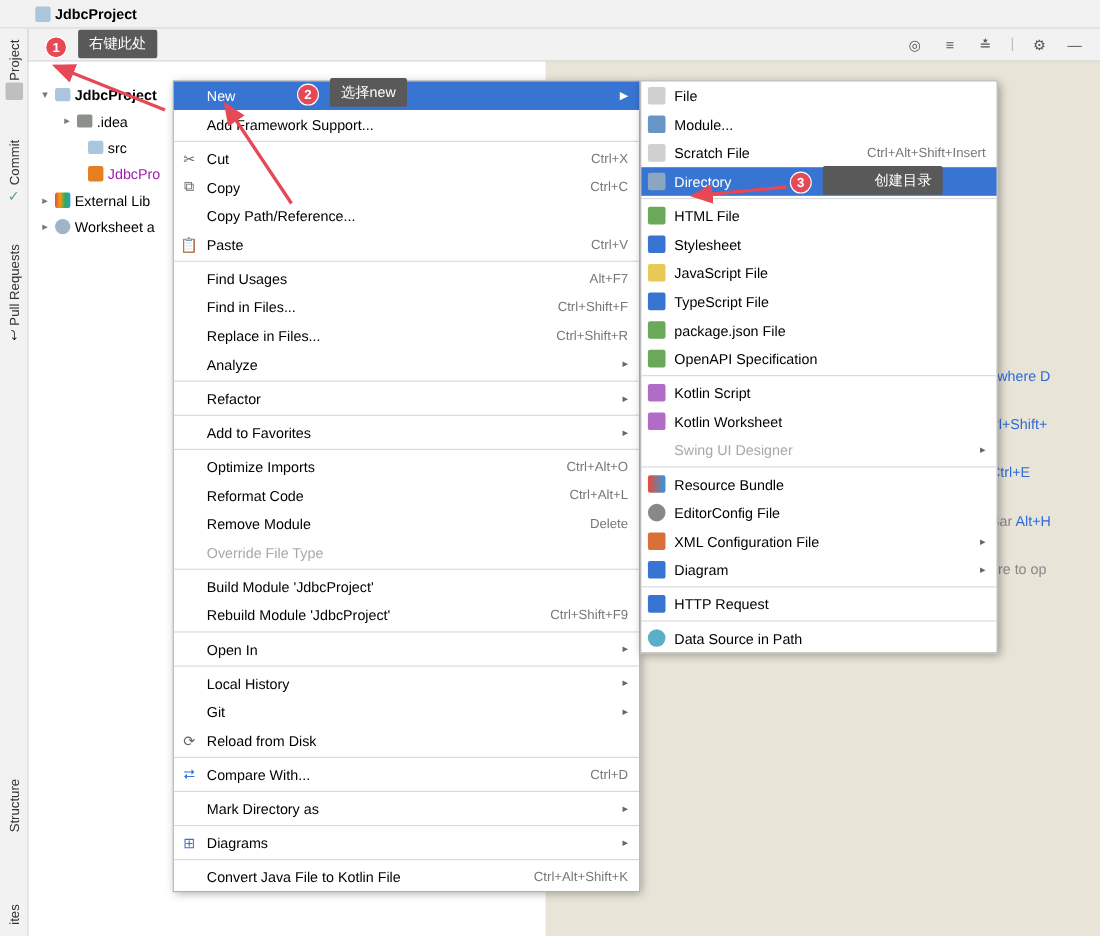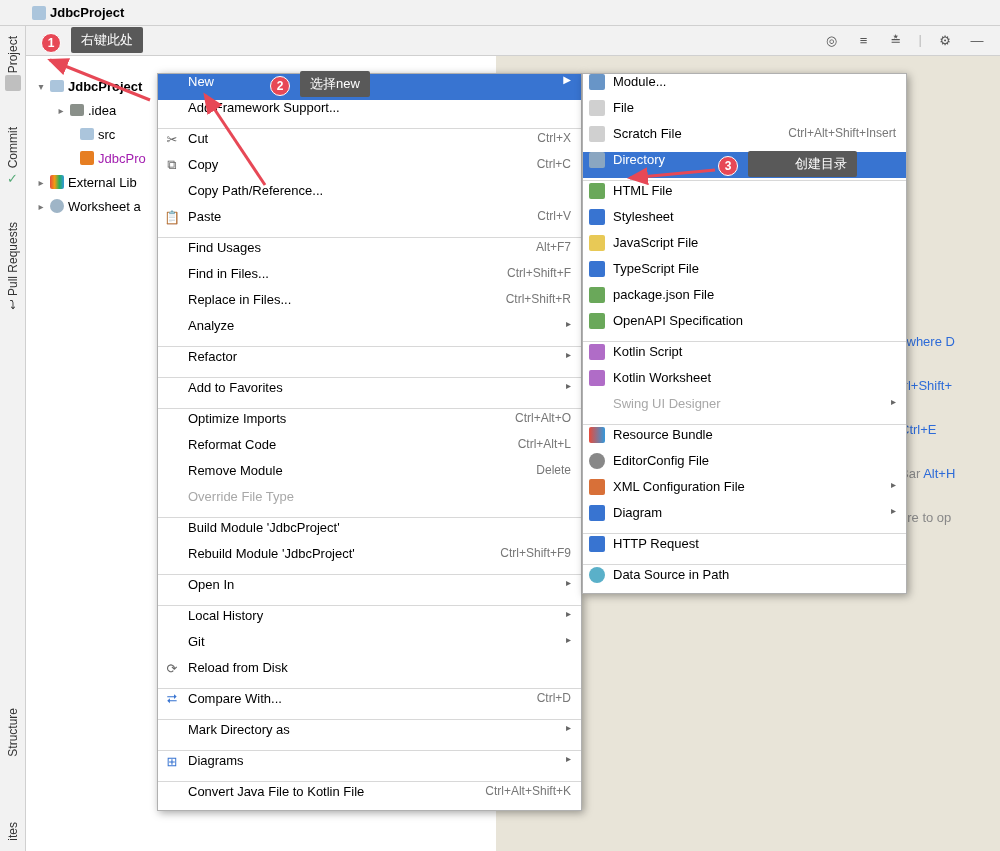--- a/index.html
+++ b/index.html
@@ -23,21 +23,21 @@
 .chev { width: 10px; text-align: center; color: #777; font-size: 10px; }
 .ind1 { padding-left: 30px; }
 .ind2 { padding-left: 54px; }
 .folder-ico { width: 14px; height: 12px; background: #aBC5DC; border-radius: 2px; display: inline-block; }
 .folder-dark { background: #8a908a; }
 .iml-ico { width: 14px; height: 14px; background: #e67e22; border-radius: 2px; display: inline-block; }
 .lib-ico { width: 14px; height: 14px; background: linear-gradient(90deg,#e74c3c,#f39c12,#27ae60,#3498db); border-radius: 2px; }
 .scratch-ico { width: 14px; height: 14px; background: #9fb5c7; border-radius: 50%; position: relative; }
 
 .context1 { position: absolute; left: 157px; top: 73px; width: 425px; background: #fff; box-shadow: 2px 2px 8px rgba(0,0,0,0.35); border: 1px solid #b0b0b0; z-index: 30; }
-.menu-row { display: flex; height: 26px; padding: 0 10px 0 30px; color: #000; position: relative; }
+.menu-row { display: flex; align-items: center; height: 26px; padding: 0 10px 0 30px; color: #000; position: relative; }
 .menu-row.highlight { background: #3874d1; color: #fff; }
 .menu-sep { height: 1px; background: #d8d8d8; margin: 2px 0; }
 .menu-row .short { margin-left: auto; color: #777; font-size: 12px; }
 .arrow-r { margin-left: auto; font-size: 10px; color: #666; }
 .menu-row.highlight .arrow-r { color: #fff; }
 .menu-ico { position: absolute; left: 6px; width: 16px; height: 16px; display: flex; align-items: center; justify-content: center; font-size: 13px; color: #666; }
 .disabled { color: #a8a8a8; }
 
 .context2 { position: absolute; left: 582px; top: 73px; width: 325px; background: #fff; box-shadow: 2px 2px 8px rgba(0,0,0,0.35); border: 1px solid #b0b0b0; z-index: 30; }
 .new-ico { position: absolute; left: 6px; width: 16px; height: 16px; border-radius: 2px; }
@@ -245,26 +245,26 @@
   </div>
   <div class="menu-sep"></div>
   <div class="menu-row">
     <span>Convert Java File to Kotlin File</span>
     <span class="short">Ctrl+Alt+Shift+K</span>
   </div>
 </div>
 
 <div class="context2">
   <div class="menu-row">
+    <span class="new-ico" style="background:#d0d0d0;"></span>
+    <span>File</span>
+  </div>
+  <div class="menu-row">
     <span class="new-ico" style="background:#6895c7;"></span>
     <span>Module...</span>
-  </div>
-  <div class="menu-row">
-    <span class="new-ico" style="background:#d0d0d0;"></span>
-    <span>File</span>
   </div>
   <div class="menu-row">
     <span class="new-ico" style="background:#d0d0d0;"></span>
     <span>Scratch File</span>
     <span class="short">Ctrl+Alt+Shift+Insert</span>
   </div>
   <div class="menu-row highlight">
     <span class="new-ico" style="background:#8AA6C1;"></span>
     <span>Directory</span>
   </div>

